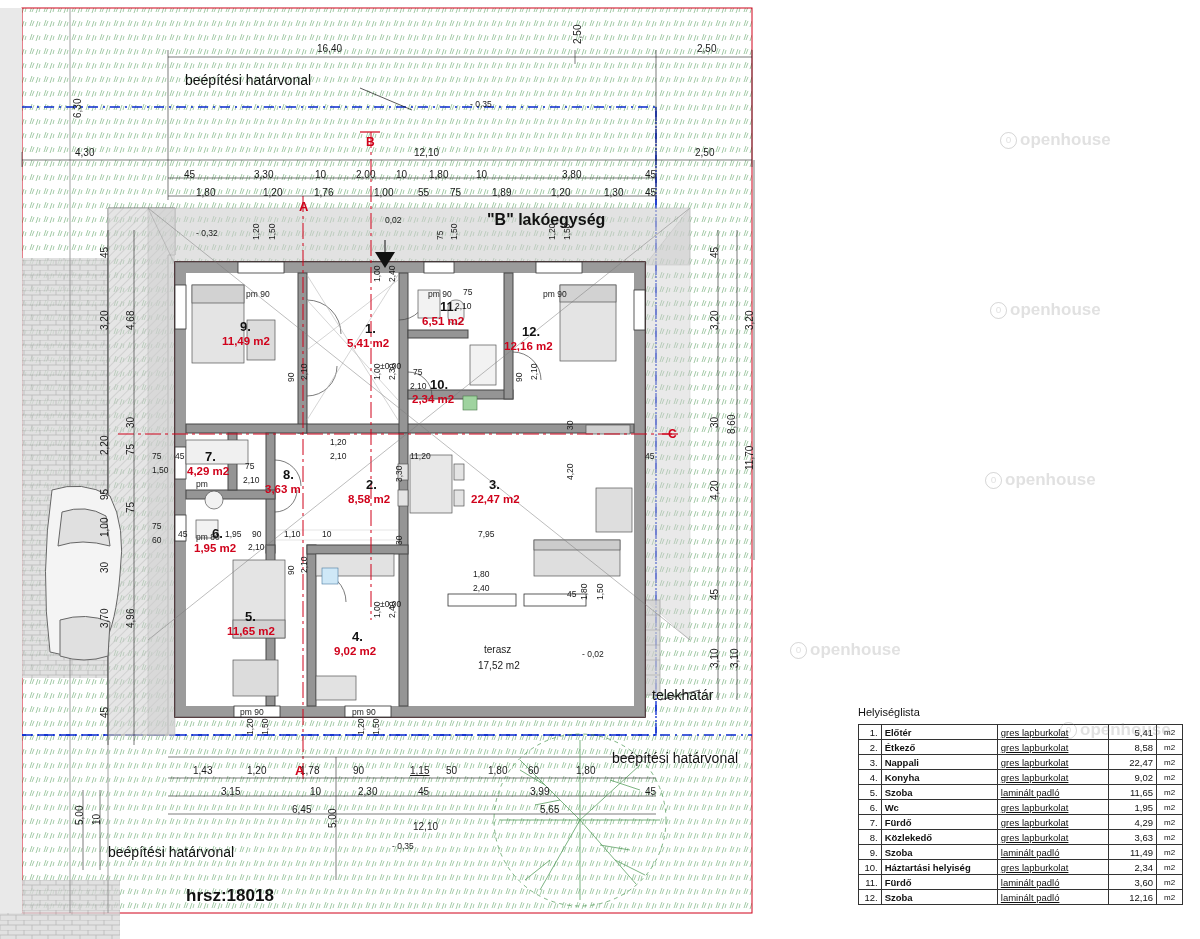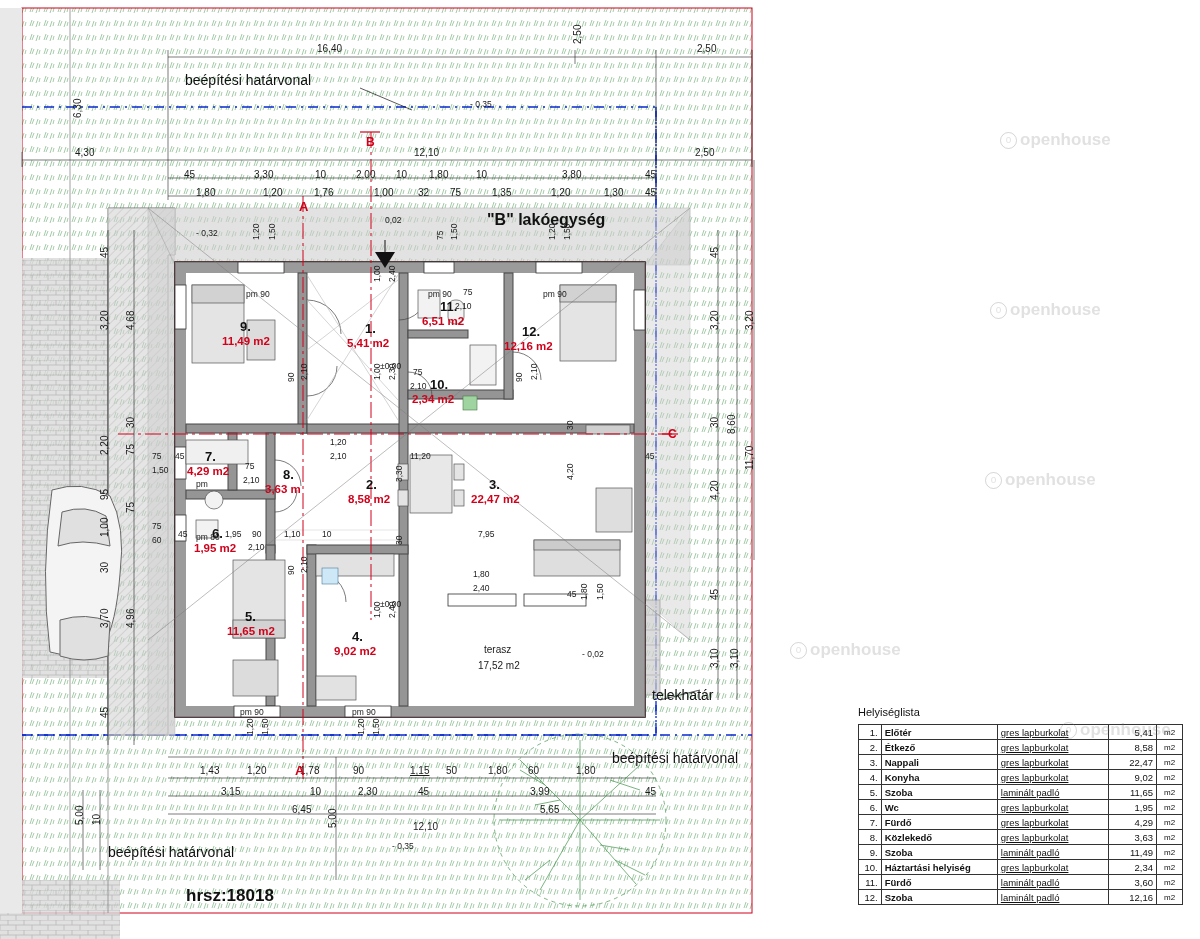--- a/index.html
+++ b/index.html
@@ -276,23 +276,23 @@
       <div class="lbl dim" style="left: 356px; top: 170px;">2,00</div>
       <div class="lbl dim" style="left: 396px; top: 170px;">10</div>
       <div class="lbl dim" style="left: 429px; top: 170px;">1,80</div>
       <div class="lbl dim" style="left: 476px; top: 170px;">10</div>
       <div class="lbl dim" style="left: 562px; top: 170px;">3,80</div>
       <div class="lbl dim" style="left: 645px; top: 170px;">45</div>
       <div class="lbl dim" style="left: 196px; top: 188px;">1,80</div>
       <div class="lbl dim" style="left: 263px; top: 188px;">1,20</div>
       <div class="lbl dim" style="left: 314px; top: 188px;">1,76</div>
       <div class="lbl dim" style="left: 374px; top: 188px;">1,00</div>
-      <div class="lbl dim" style="left: 418px; top: 188px;">32</div>
+      <div class="lbl dim" style="left: 418px; top: 188px;">55</div>
       <div class="lbl dim" style="left: 450px; top: 188px;">75</div>
-      <div class="lbl dim" style="left: 492px; top: 188px;">1,35</div>
+      <div class="lbl dim" style="left: 492px; top: 188px;">1,89</div>
       <div class="lbl dim" style="left: 551px; top: 188px;">1,20</div>
       <div class="lbl dim" style="left: 604px; top: 188px;">1,30</div>
       <div class="lbl dim" style="left: 645px; top: 188px;">45</div>
       <div class="lbl dim vert" style="left: 100px; top: 258px; transform: rotate(-90deg); transform-origin: left top;">45</div>
       <div class="lbl dim vert" style="left: 100px; top: 330px; transform: rotate(-90deg); transform-origin: left top;">3,20</div>
       <div class="lbl dim vert" style="left: 126px; top: 330px; transform: rotate(-90deg); transform-origin: left top;">4,68</div>
       <div class="lbl dim vert" style="left: 126px; top: 428px; transform: rotate(-90deg); transform-origin: left top;">30</div>
       <div class="lbl dim vert" style="left: 100px; top: 455px; transform: rotate(-90deg); transform-origin: left top;">2,20</div>
       <div class="lbl dim vert" style="left: 126px; top: 455px; transform: rotate(-90deg); transform-origin: left top;">75</div>
       <div class="lbl dim vert" style="left: 100px; top: 500px; transform: rotate(-90deg); transform-origin: left top;">95</div>
@@ -307,21 +307,21 @@
       <div class="lbl dim vert" style="left: 710px; top: 258px; transform: rotate(-90deg); transform-origin: left top;">45</div>
       <div class="lbl dim vert" style="left: 710px; top: 330px; transform: rotate(-90deg); transform-origin: left top;">3,20</div>
       <div class="lbl dim vert" style="left: 745px; top: 330px; transform: rotate(-90deg); transform-origin: left top;">3,20</div>
       <div class="lbl dim vert" style="left: 710px; top: 428px; transform: rotate(-90deg); transform-origin: left top;">30</div>
       <div class="lbl dim vert" style="left: 727px; top: 434px; transform: rotate(-90deg); transform-origin: left top;">8,60</div>
       <div class="lbl dim vert" style="left: 710px; top: 500px; transform: rotate(-90deg); transform-origin: left top;">4,20</div>
       <div class="lbl dim vert" style="left: 745px; top: 470px; transform: rotate(-90deg); transform-origin: left top;">11,70</div>
       <div class="lbl dim vert" style="left: 710px; top: 600px; transform: rotate(-90deg); transform-origin: left top;">45</div>
       <div class="lbl dim vert" style="left: 710px; top: 668px; transform: rotate(-90deg); transform-origin: left top;">3,10</div>
       <div class="lbl dim vert" style="left: 730px; top: 668px; transform: rotate(-90deg); transform-origin: left top;">3,10</div>
-      <div class="lbl dim" style="left: 200px; top: 766px;">1,43</div>
+      <div class="lbl dim" style="left: 193px; top: 766px;">1,43</div>
       <div class="lbl dim" style="left: 247px; top: 766px;">1,20</div>
       <div class="lbl dim" style="left: 300px; top: 766px;">1,78</div>
       <div class="lbl dim" style="left: 353px; top: 766px;">90</div>
       <div class="lbl dim" style="left: 410px; top: 766px; text-decoration: underline;">1,15</div>
       <div class="lbl dim" style="left: 446px; top: 766px;">50</div>
       <div class="lbl dim" style="left: 488px; top: 766px;">1,80</div>
       <div class="lbl dim" style="left: 528px; top: 766px;">60</div>
       <div class="lbl dim" style="left: 576px; top: 766px;">1,80</div>
       <div class="lbl dim" style="left: 221px; top: 787px;">3,15</div>
       <div class="lbl dim" style="left: 310px; top: 787px;">10</div>

